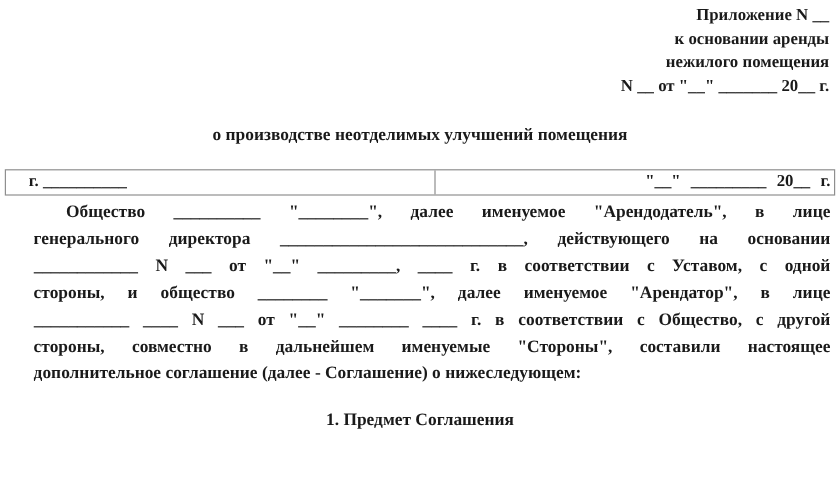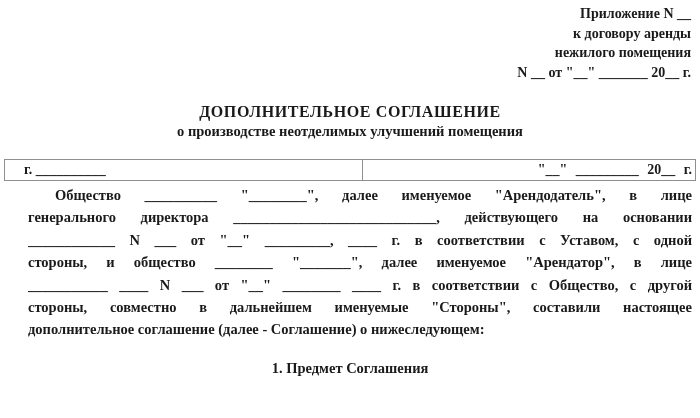--- a/index.html
+++ b/index.html
@@ -92,27 +92,26 @@
     line-height: 20px;
   }
 </style>
 </head>
 <body>
 
 <div class="page">
 
   <div class="appendix">
     <div class="appendix-line">Приложение N __</div>
-    <div class="appendix-line">к договору аренды</div>
+    <div class="appendix-line">к основании аренды</div>
     <div class="appendix-line">нежилого помещения</div>
     <div class="appendix-line">N __ от "__" _______ 20__ г.</div>
   </div>
 
   <div class="title-block">
-    <div class="title-main">ДОПОЛНИТЕЛЬНОЕ СОГЛАШЕНИЕ</div>
     <div class="title-sub">о производстве неотделимых улучшений помещения</div>
   </div>
 
   <div class="city-date-table">
     <div class="city-cell">г. __________</div>
     <div class="date-cell">"__" _________ 20__ г.</div>
   </div>
 
   <div class="preamble">
     <div class="pre-line indent">Общество __________ "________", далее именуемое "Арендодатель", в лице</div>

